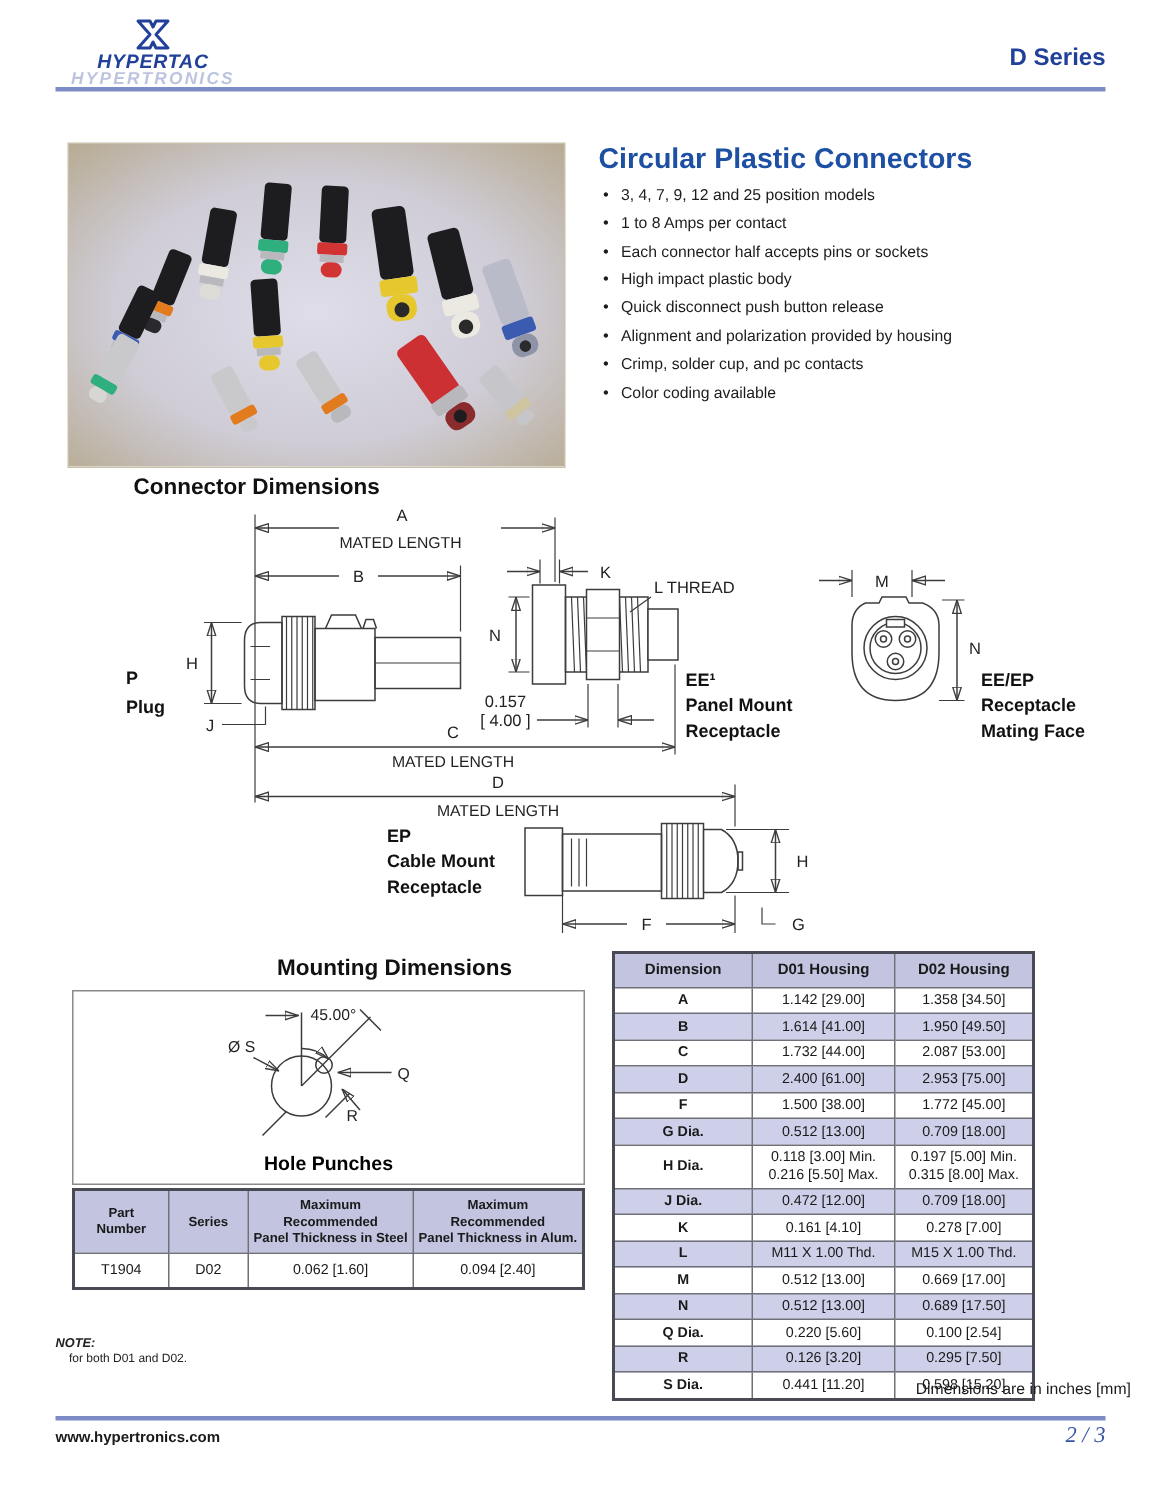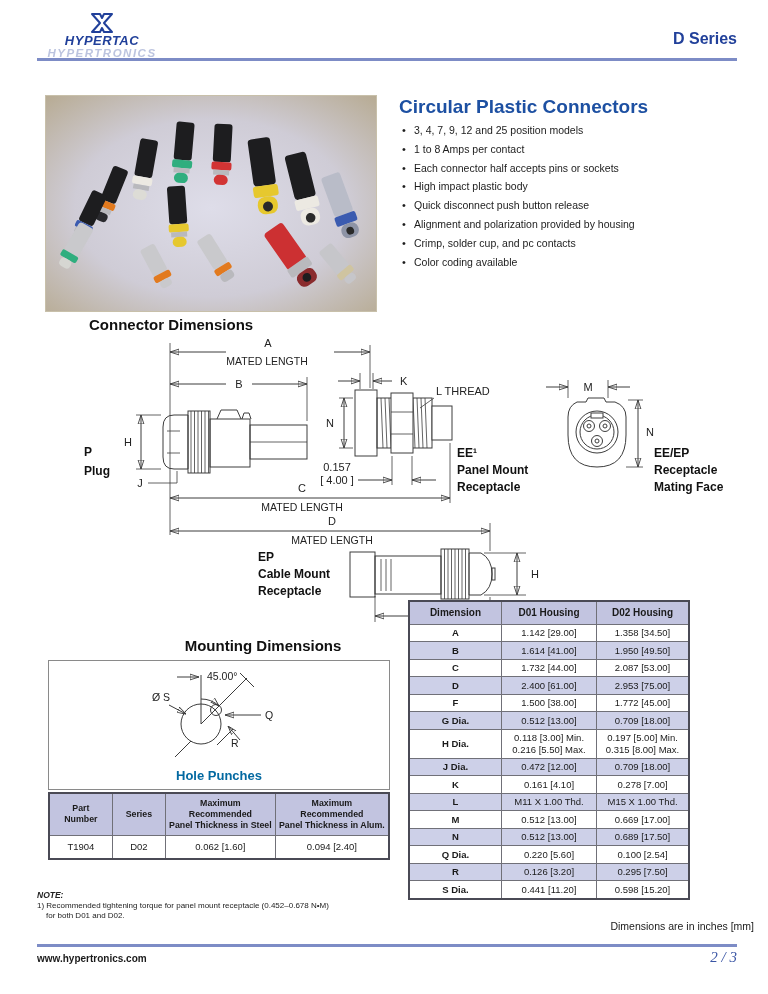--- a/index.html
+++ b/index.html
@@ -34,31 +34,31 @@
   .conn-svg .bold-name{font-size:12px;font-weight:bold;fill:#111;}
   .conn-svg path,.conn-svg line,.conn-svg rect,.conn-svg circle{stroke:#3c3c3c;stroke-width:1;fill:none;}
   .conn-svg .thin{stroke-width:.8;}
   .conn-svg .wfill{fill:#ffffff;}
 
   
   .mount-heading{left:48px;top:637px;width:342px;text-align:center;}
   .mount-box{left:48px;top:660px;width:342px;height:130px;border:1px solid #8a8a8a;box-sizing:border-box;}
   .mount-box svg text{fill:#222;font-size:10.5px;font-family:"Liberation Sans",sans-serif;}
   .mount-box svg path,.mount-box svg line,.mount-box svg circle{stroke:#3c3c3c;stroke-width:1;fill:none;}
-  .mount-caption{position:absolute;left:0;bottom:6px;width:100%;text-align:center;font-size:13px;font-weight:bold;color:#0369a1;}
+  .mount-caption{position:absolute;left:0;bottom:6px;width:100%;text-align:center;font-size:13px;font-weight:bold;color:#000000;}
 
   
   table{border-collapse:collapse;}
   .part-table{left:48px;top:792px;width:342px;font-size:9.5px;color:#1a1a1a;border:2px solid #4a4a55;}
   .part-table th,.part-table td{border:1px solid #707078;text-align:center;white-space:pre-line;line-height:1.25;}
   .part-table th{background:#c2c4e0;font-size:8.8px;padding:4px 2px;}
   .part-table td{padding:5px 2px;}
   .part-table tbody tr:nth-child(even){background:#cdd0e8;}
 
-  .dim-table{left:408px;top:600px;width:282px;font-size:9.5px;color:#1a1a1a;border:2px solid #4a4a55;}
+  .dim-table{left:408px;top:634px;width:282px;font-size:9.5px;color:#1a1a1a;border:2px solid #4a4a55;}
   .dim-table th,.dim-table td{border:1px solid #707078;text-align:center;white-space:pre-line;line-height:11.5px;}
   .dim-table th{background:#c2c4e0;font-size:10px;padding:5px 2px;}
   .dim-table td{padding:2.5px 2px;}
   .dim-table tbody tr:nth-child(even){background:#cdd0e8;}
   .dim-table td.dim-name{font-weight:bold;}
   .col-dim{width:33%;} .col-d01{width:34%;} .col-d02{width:33%;}
 
   .units-note{left:408px;top:920px;width:346px;text-align:right;font-size:10.5px;color:#1a1a1a;}
 
   
@@ -470,21 +470,20 @@
           <td class="dim-name">S Dia.</td>
           <td>0.441 [11.20]</td>
           <td>0.598 [15.20]</td>
         </tr>
     </tbody>
   </table>
   <div class="abs units-note">Dimensions are in inches [mm]</div>
 
   <div class="abs note-block">
     <div class="note-label">NOTE:</div>
-    <div>1) Recommended tightening torque for panel mount receptacle (0.452–0.678 N•M)</div>
     <div class="note-line2">for both D01 and D02.</div>
   </div>
 
   <div class="abs footer-rule"></div>
   <div class="abs footer-site">www.hypertronics.com</div>
   <div class="abs footer-page">2 / 3</div>
 
 </div>
 
 </body></html>

